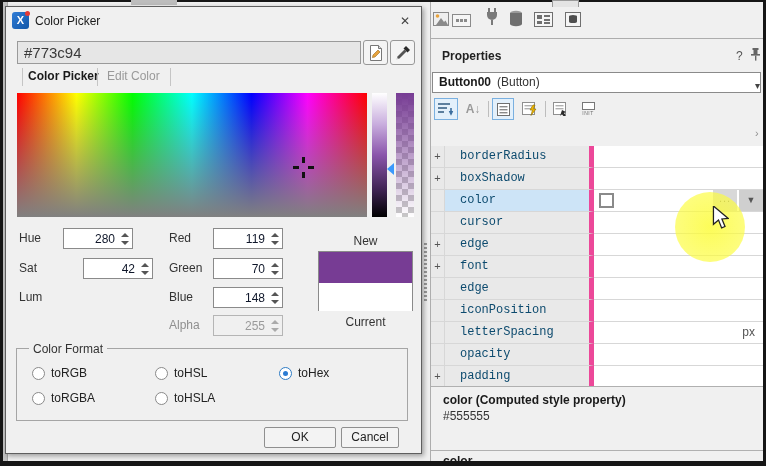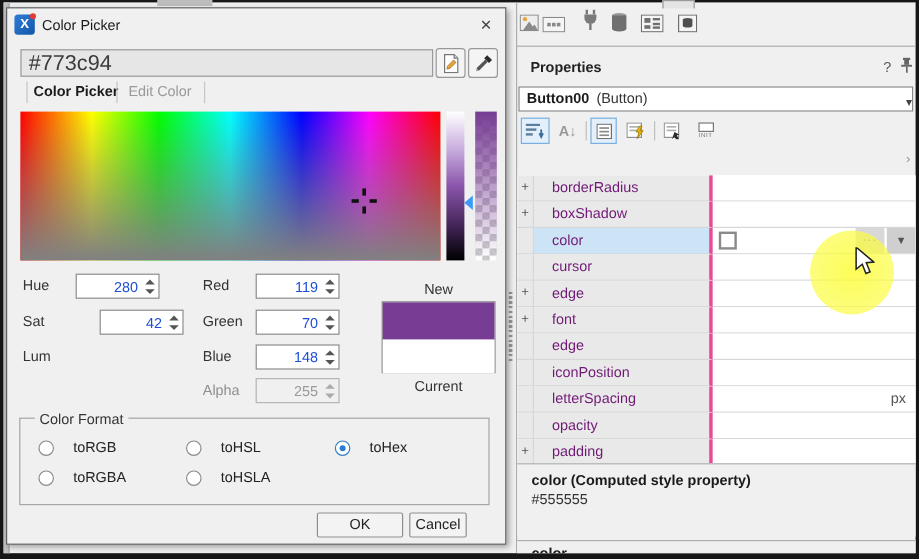--- a/index.html
+++ b/index.html
@@ -30,42 +30,42 @@
   .init-ico { display:flex; flex-direction:column; align-items:center; color:#6f6f6f; }
   .init-ico .bx { width:13px; height:8px; border:1px solid #777; background:#fff; }
   .init-ico .tx { font-size:5px; letter-spacing:.5px; line-height:5px; margin-top:1px; }
   .filter { left:432px; top:124px; width:329px; height:19px; background:#fff; border:1px solid #9a9a9a; font-size:12px; padding:0 14px 0 5px; color:#333; font-family:"Liberation Sans","DejaVu Sans",sans-serif; }
   .filter::placeholder { color:#8f8f8f; }
   .filter-x { left:755px; top:127px; color:#8f8f8f; font-size:11px; }
 
   .grid { left:431px; top:146px; width:332px; height:240px; overflow:hidden; background:#fff; }
   .grow { display:grid; grid-template-columns:14px 149px 169px; height:22px; }
   .gexp { background:#e9e9e9; border-right:1px solid #d7d7d7; border-bottom:1px solid #d7d7d7; color:#555; text-align:center; line-height:21px; font-size:11px; }
-  .gname { background:#e9e9e9; border-right:3px solid #ec4899; border-bottom:1px solid #d7d7d7; color:#701a75; line-height:21px; padding-left:15px; }
+  .gname { background:#e9e9e9; border-right:5px solid #ec4899; border-bottom:1px solid #d7d7d7; color:#0c4a6e; line-height:21px; padding-left:15px;font-family:Liberation Mono, monospace; }
   .gval { background:#fff; border-bottom:1px solid #d7d7d7; line-height:21px; position:relative; }
   .sel { background:#cde4f7 !important; }
   .cswatch { position:absolute; left:5px; top:3px; width:15px; height:15px; background:#fff; border:2px solid #8a8a8a; }
   .more-btn { position:absolute; right:26px; top:0px; width:24px; height:21px; background:#d8d8d8; color:#777; text-align:center; line-height:17px; font-size:11px; letter-spacing:1px; }
   .dd-btn { position:absolute; right:0px; top:0px; width:24px; height:21px; background:#cfcfcf; color:#555; text-align:center; line-height:20px; font-size:9px; }
   .val-right { text-align:right; padding-right:8px; color:#555; }
   .desc { left:431px; top:386px; width:332px; height:61px; background:#f0f0f0; border-top:1px solid #b0b0b0; padding:6px 12px; }
   .desc-title { font-weight:bold; color:#1a1a1a; }
   .desc-val { color:#333; margin-top:2px; }
   .bottom-panel { left:431px; top:450px; width:332px; height:11px; background:#f0f0f0; border-top:1px solid #b0b0b0; padding:3px 12px; font-weight:bold; color:#1a1a1a; overflow:hidden; }
   .splitter { left:424px; top:243px; width:3px; height:58px; background-image:repeating-linear-gradient(to bottom,#9a9a9a 0 2px,transparent 2px 4px); }
   .click-hl { left:675px; top:192px; width:70px; height:70px; border-radius:50%; background:radial-gradient(circle, rgba(252,252,60,.85) 0%, rgba(252,252,60,.65) 75%, rgba(252,252,60,.25) 100%); }
 
   
   .dlg { left:5px; top:6px; width:417px; height:448px; background:#f0f0f0; border:1px solid #5f5f5f; box-shadow:2px 2px 5px rgba(0,0,0,.35); }
   .dlg-titlebar { position:absolute; left:0; top:0; width:100%; height:28px; }
   .app-ico { position:absolute; left:6px; top:5px; width:17px; height:17px; background:linear-gradient(135deg,#2f7cd6,#1257a8); border-radius:3px; color:#fff; font-weight:bold; font-size:11px; text-align:center; line-height:17px; }
   .app-ico .dot { position:absolute; right:-1px; top:-1px; width:5px; height:5px; background:#e53935; border-radius:50%; }
   .dlg-title { position:absolute; left:29px; top:7px; color:#1a1a1a; }
   .dlg-close { position:absolute; right:8px; top:6px; width:16px; height:16px; text-align:center; line-height:16px; color:#444; font-size:12px; cursor:default; }
-  .hex-input { position:absolute; left:11px; top:34px; width:344px; height:23px; background:#e6e6e6; border:1px solid #9a9a9a; padding-left:6px; color:#3a3a3a; font-size:18px; font-family:"Liberation Sans","DejaVu Sans",sans-serif; }
+  .hex-input { position:absolute; left:11px; top:34px; width:344px; height:23px; background:#e6e6e6; border:1px solid #9a9a9a; padding-left:6px; color:#3a3a3a; font-size:15px; font-family:"Liberation Sans","DejaVu Sans",sans-serif; }
   .ibtn { position:absolute; top:33px; width:25px; height:25px; background:#f4f4f4; border:1px solid #989898; border-radius:3px; display:flex; align-items:center; justify-content:center; }
   .tabs { position:absolute; left:0; top:62px; height:18px; width:100%; }
   .tab { position:absolute; top:0; }
   .tab.active { font-weight:bold; color:#1a1a1a; }
   .tab.inactive { color:#999; }
   .tabsep { position:absolute; top:-1px; width:1px; height:18px; background:#c5c5c5; }
   .gradient { position:absolute; left:11px; top:86px; width:350px; height:124px;
       background:linear-gradient(to bottom, rgba(128,128,128,0) 0%, rgba(128,128,128,1) 100%),
       linear-gradient(to right,#ff0000 0%,#ffff00 17%,#00ff00 33%,#00ffff 50%,#0000ff 67%,#ff00ff 83%,#ff0000 100%);
   }
@@ -78,34 +78,34 @@
   .lumbar { position:absolute; left:366px; top:86px; width:15px; height:124px;
       background:linear-gradient(to bottom,#ffffff 0%,#c9aede 25%,#8a55ab 50%,#3f2353 78%,#000 100%); }
   .lum-marker { position:absolute; left:381px; top:156px; width:0; height:0; border-top:6px solid transparent; border-bottom:6px solid transparent; border-right:7px solid #3b99fc; }
   .alphabar { position:absolute; left:390px; top:86px; width:18px; height:124px; background-color:#fff;
       background-image:linear-gradient(to bottom,rgba(119,60,148,1),rgba(119,60,148,0)),
       linear-gradient(45deg,#c8c8c8 25%,transparent 25%,transparent 75%,#c8c8c8 75%),
       linear-gradient(45deg,#c8c8c8 25%,transparent 25%,transparent 75%,#c8c8c8 75%);
       background-size:100% 100%,12px 12px,12px 12px; background-position:0 0,0 0,6px 6px; }
   .flabel { position:absolute; color:#333; }
   .spin { position:absolute; width:70px; height:21px; background:#fff; border:1px solid #8a8a8a; }
-  .spin .v { position:absolute; right:17px; top:3px; color:#1d4ed8; }
+  .spin .v { position:absolute; right:17px; top:3px; color:#0f172a; }
   .spin .arrows { position:absolute; right:2px; top:2px; width:11px; height:16px; }
   .spin .up { position:absolute; left:2px; top:2px; width:0; height:0; border-left:4px solid transparent; border-right:4px solid transparent; border-bottom:4px solid #555; }
   .spin .dn { position:absolute; left:2px; bottom:2px; width:0; height:0; border-left:4px solid transparent; border-right:4px solid transparent; border-top:4px solid #555; }
   .spin.disabled { background:#f0f0f0; border-color:#b5b5b5; }
   .spin.disabled .v { color:#9a9a9a; }
   .spin.disabled .up { border-bottom-color:#aaa; } .spin.disabled .dn { border-top-color:#aaa; }
   .preview { position:absolute; left:312px; top:244px; width:95px; height:60px; border:1px solid #8a8a8a; }
   .pv-new { position:absolute; left:0; top:0; width:100%; height:31px; }
   .pv-cur { position:absolute; left:0; top:31px; width:100%; height:28px; background:#fff; }
   .pv-label { position:absolute; width:95px; text-align:center; color:#333; left:312px; }
   .fmt-group { position:absolute; left:10px; top:341px; width:392px; height:73px; border:1px solid #a5a5a5; }
   .fmt-legend { position:absolute; left:12px; top:-7px; background:#f0f0f0; padding:0 4px; color:#333; }
-  .radio { position:absolute; display:flex; align-items:center; gap:16px; color:#222; }
+  .radio { position:absolute; display:flex; align-items:center; gap:6px; color:#222; }
   .rdot { width:13px; height:13px; border:1px solid #8a8a8a; border-radius:50%; background:#fff; position:relative; }
   .radio.selected .rdot { border-color:#2f7cc4; }
   .radio.selected .rdot::after { content:""; position:absolute; left:3px; top:3px; width:5px; height:5px; border-radius:50%; background:#2b7cd3; }
   .dbtn { position:absolute; top:420px; height:21px; background:#f3f3f3; border:1px solid #8f8f8f; border-radius:2px; text-align:center; line-height:19px; color:#222; }
   .cursor-svg { left:712px; top:206px; }
 </style>
 </head>
 <body>
 
 <div class="stage">
@@ -411,20 +411,20 @@
           <span class="rdot"></span>
           <span>toRGBA</span>
         </div>
       <div class="radio" style="left:138px;top:42px;">
           <span class="rdot"></span>
           <span>toHSLA</span>
         </div>
     </div>
 
     <div class="dbtn" style="left:258px;width:72px;">OK</div>
-    <div class="dbtn" style="left:335px;width:48px;">Cancel</div>
+    <div class="dbtn" style="left:335px;width:58px;">Cancel</div>
   </div>
 
   <div class="abs click-hl"></div>
   <svg class="abs cursor-svg" width="17" height="24" viewBox="0 0 12 17">
     <path d="M1 0 L1 13 L4.6 10 L6.8 15.5 L9.2 14.5 L7 9.2 L11.5 8.8 Z" fill="#fff" stroke="#222" stroke-width="0.9"></path>
   </svg>
 </div>
 
 </body></html>

